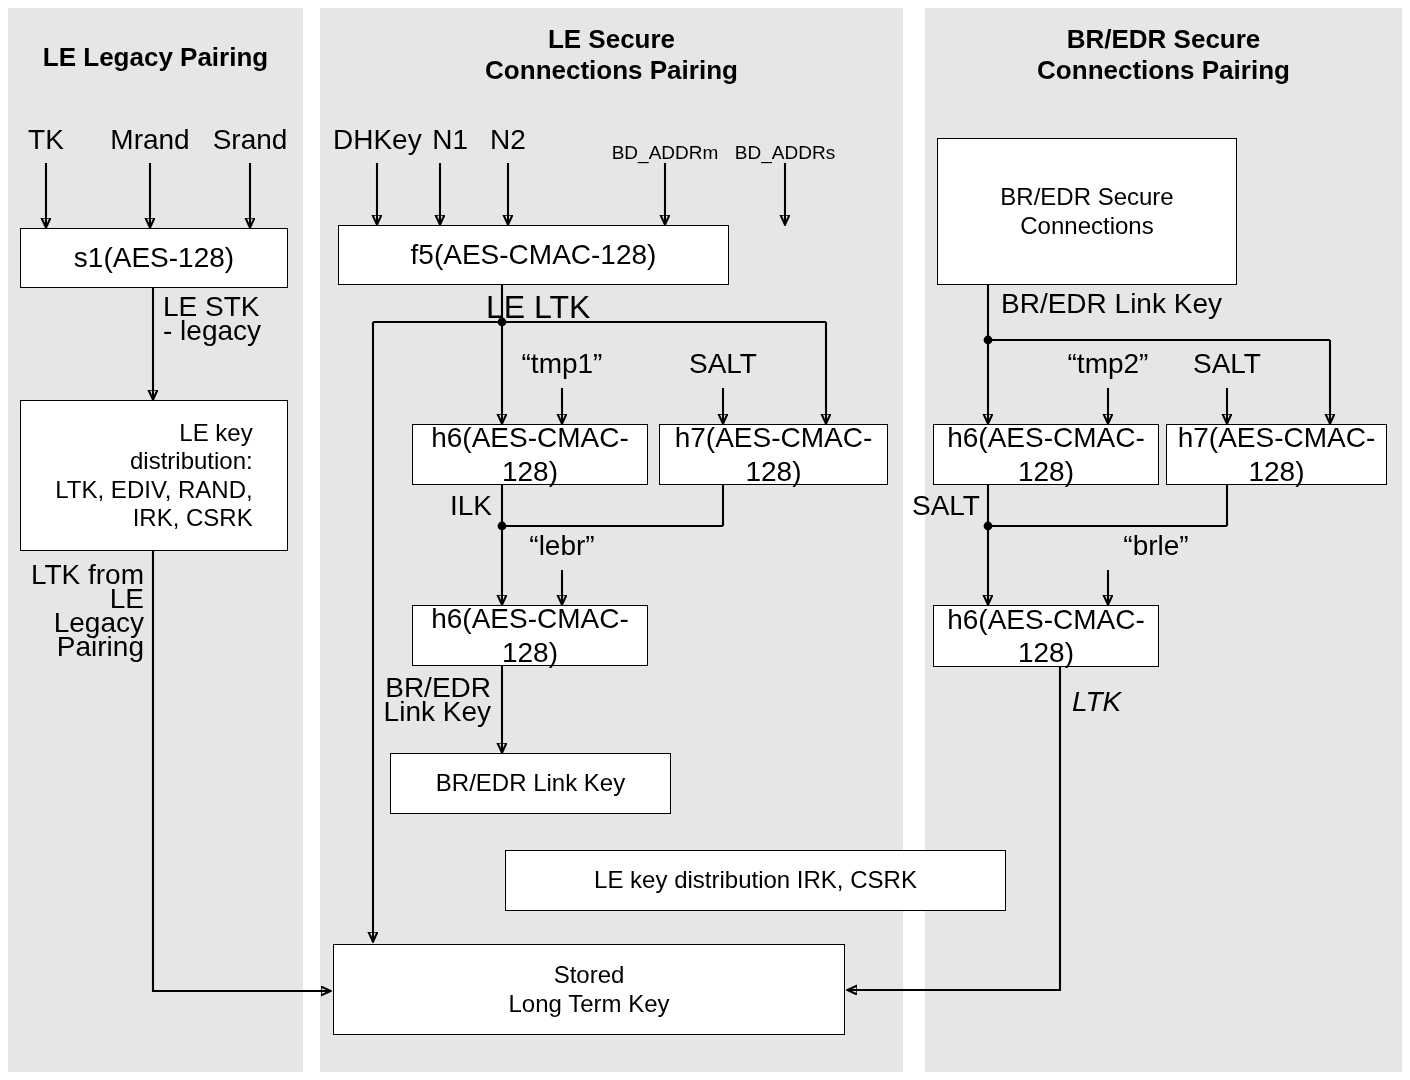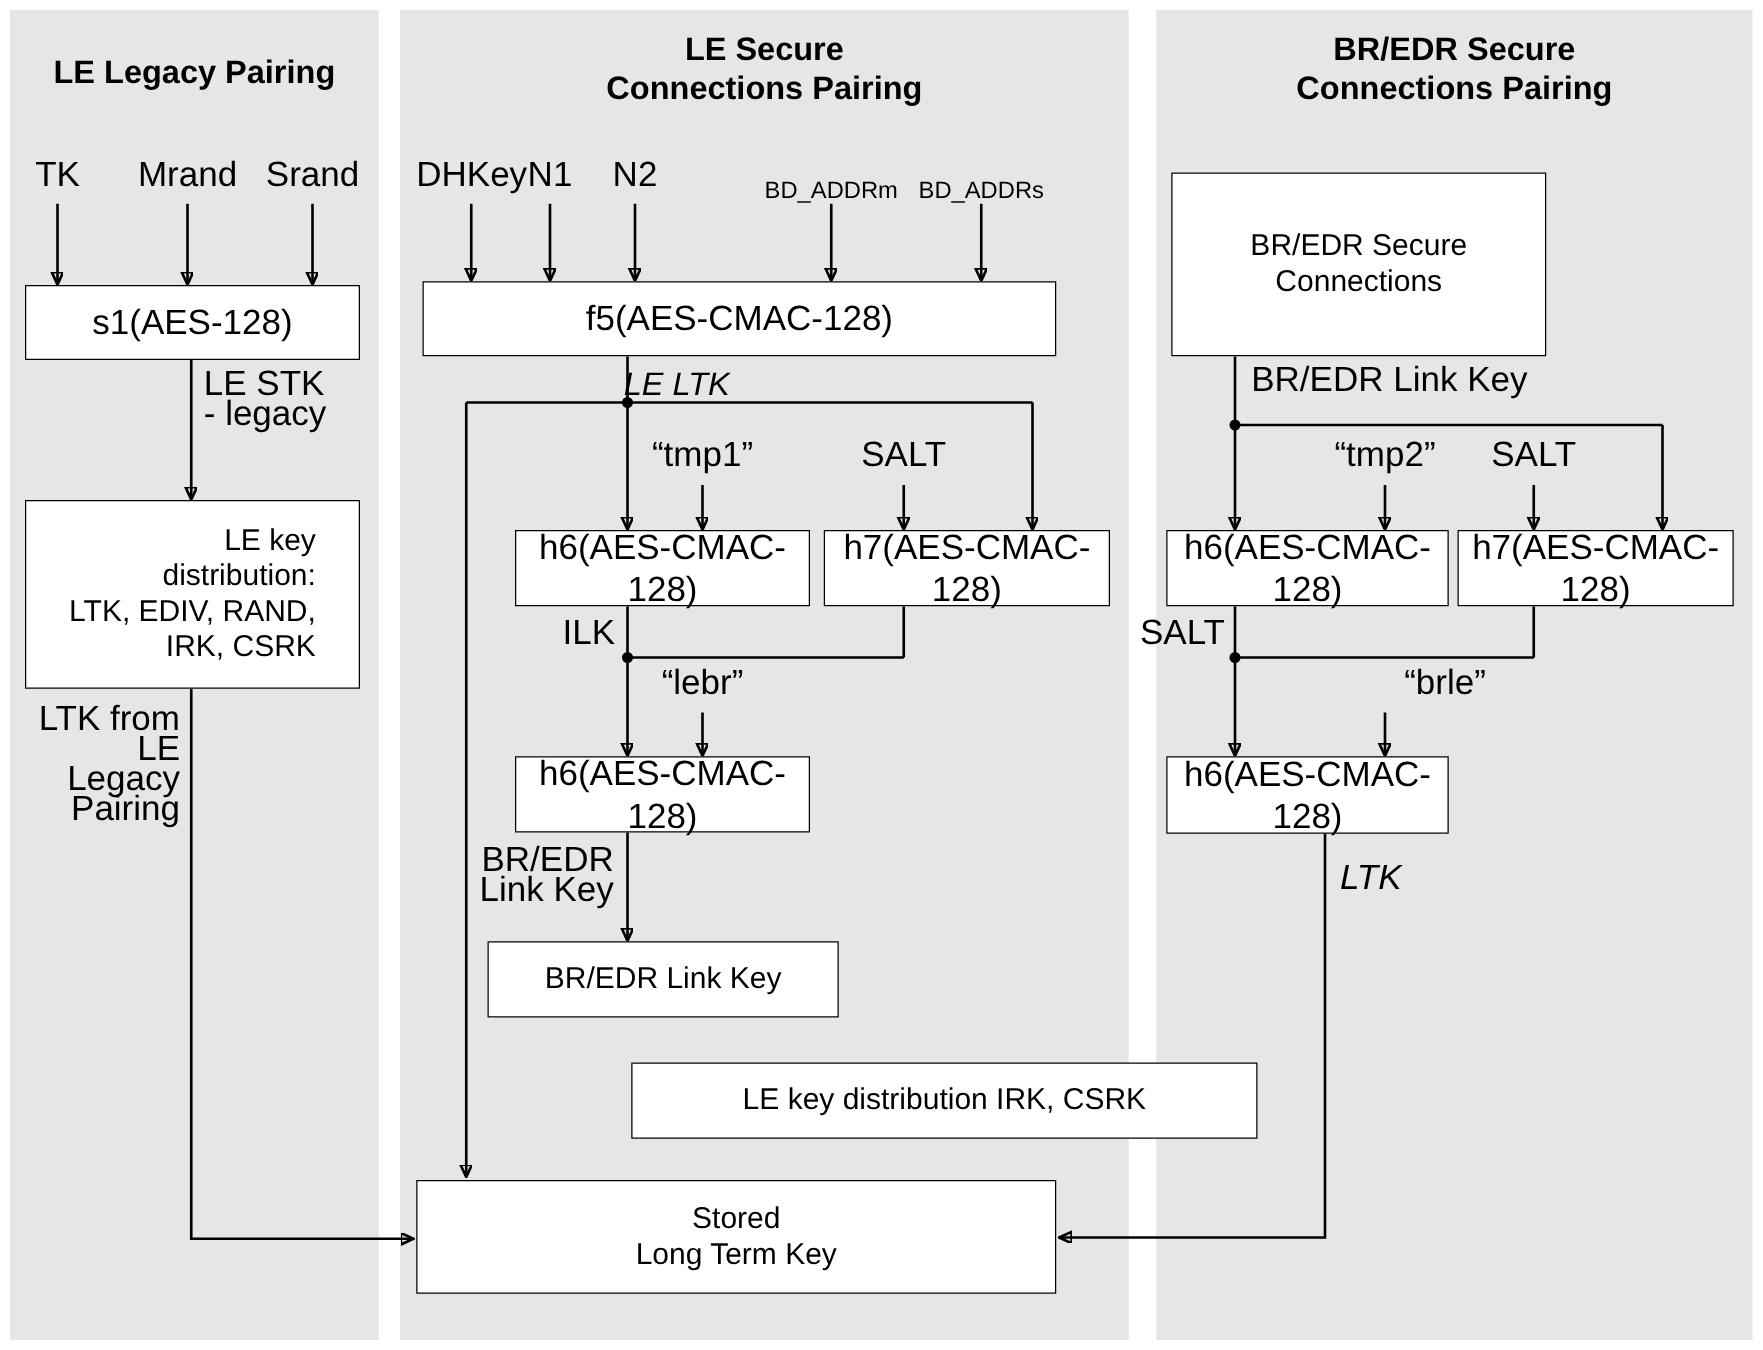--- a/index.html
+++ b/index.html
@@ -125,30 +125,30 @@
 distribution:
 LTK, EDIV, RAND,
 IRK, CSRK</span>
   </div>
 
   <div class="lbl r" style="left:20px;top:563px;width:124px;white-space:pre-line;">LTK from
 LE Legacy
 Pairing</div>
 
   <div class="lbl c" style="left:333px;top:128px;width:88px;">DHKey</div>
-  <div class="lbl c" style="left:412px;top:128px;width:56px;">N1</div>
+  <div class="lbl c" style="left:412px;top:128px;width:56px;text-align:right;">N1</div>
   <div class="lbl c" style="left:480px;top:128px;width:56px;">N2</div>
   <div class="lbl small c" style="left:605px;top:141px;width:120px;">BD_ADDRm</div>
   <div class="lbl small c" style="left:727px;top:141px;width:116px;">BD_ADDRs</div>
 
-  <div class="node fs22" style="left:338px;top:225px;width:507px;height:60px;">
+  <div class="node fs22" style="left:338px;top:225px;width:391px;height:60px;">
     <span>f5(AES-CMAC-128)</span>
   </div>
 
-  <div class="lbl fs26" style="left:499px;top:295px;font-size:26px;font-style:italic;">LE LTK</div>
+  <div class="lbl fs26" style="left:486px;top:295px;font-size:32px;">LE LTK</div>
 
   <div class="lbl c" style="left:512px;top:352px;width:100px;">“tmp1”</div>
   <div class="lbl c" style="left:673px;top:352px;width:100px;">SALT</div>
 
   <div class="node fs22" style="left:412px;top:424px;width:236px;height:61px;">
     <span>h6(AES-CMAC-128)</span>
   </div>
   <div class="node fs22" style="left:659px;top:424px;width:229px;height:61px;">
     <span>h7(AES-CMAC-128)</span>
   </div>

